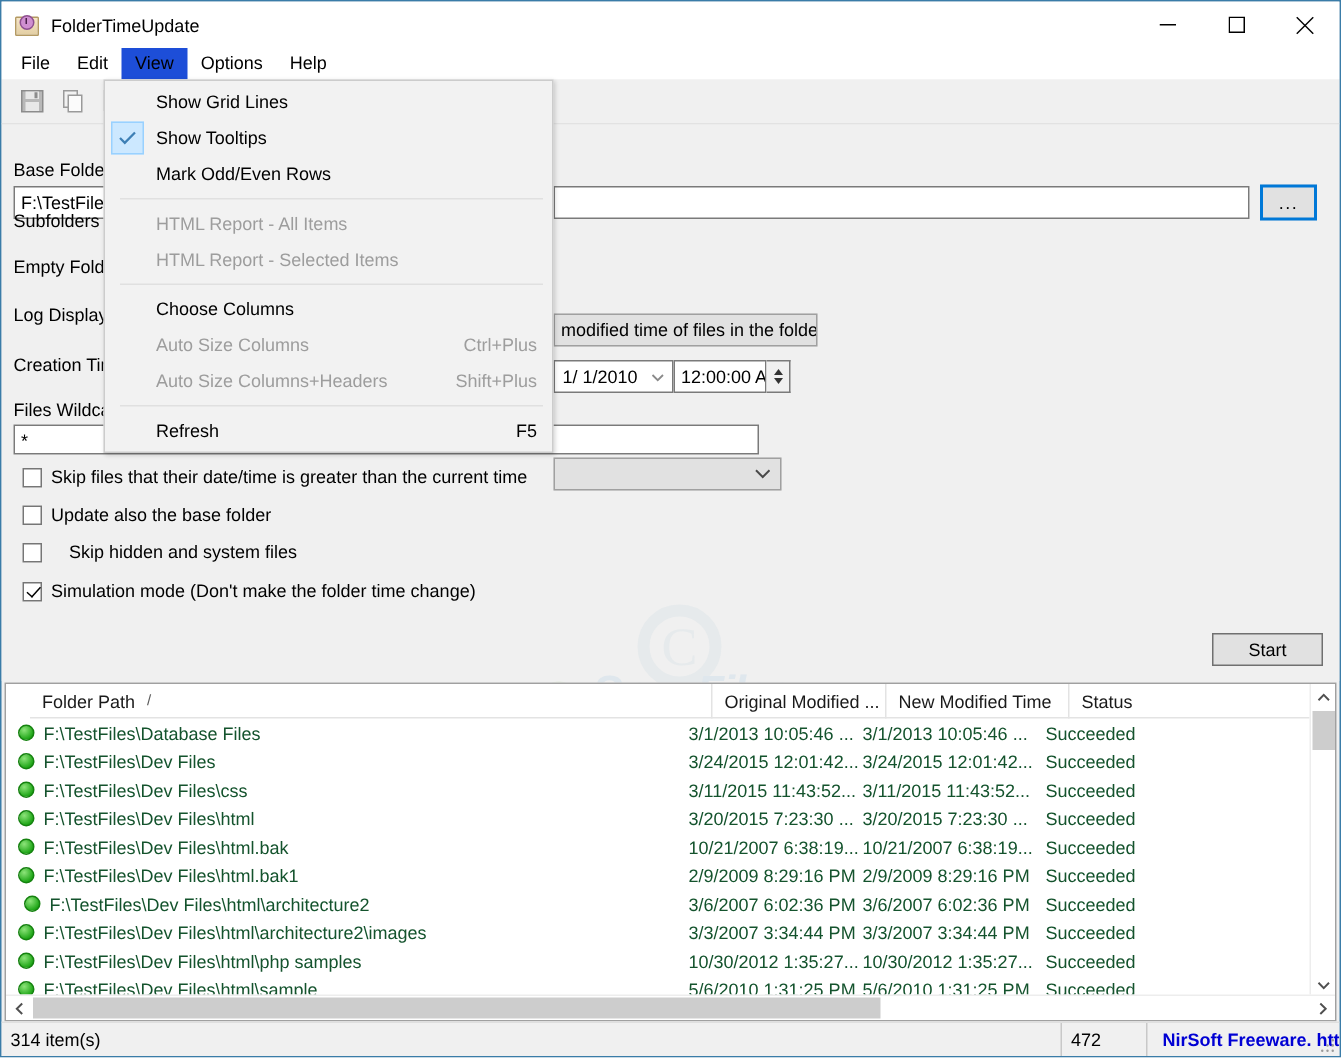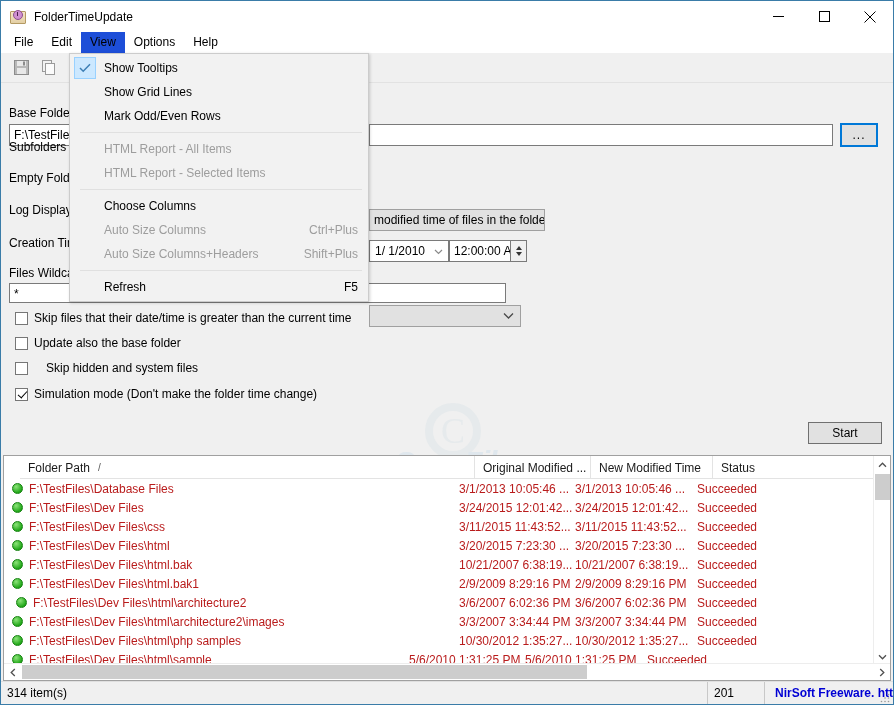--- a/index.html
+++ b/index.html
@@ -407,21 +407,21 @@
     left: 0; top: 23px;
     width: 869px;
     height: 186px;
     overflow: hidden;
   }
   .lv-row {
     height: 19px;
     display: flex;
     align-items: center;
     font-size: 12px;
-    color: #b91c1c;
+    color: #14532d;
     white-space: nowrap;
   }
   .lv-cell {
     overflow: hidden;
     white-space: nowrap;
     box-sizing: border-box;
     display: flex;
     align-items: center;
   }
   .lv-cell.path { padding-left: 8px; }
@@ -649,29 +649,29 @@
       <div class="wm-c">C</div>
       <div class="wm-g">G</div>
       <div class="wm-text">SnapFiles</div>
     </div>
   </div>
 
   <div class="start-btn">Start</div>
 
   <div class="dropdown">
     <div class="dd-item">
+      <span>Show Grid Lines</span>
+    </div>
+    <div class="dd-item">
       <span class="dd-check">
         <svg width="12" height="10" viewBox="0 0 12 10">
             <path d="M1 5 L4.2 8.2 L11 1.3" fill="none" stroke="#3d7fb5" stroke-width="1.5"></path>
           </svg>
       </span>
       <span>Show Tooltips</span>
-    </div>
-    <div class="dd-item">
-      <span>Show Grid Lines</span>
     </div>
     <div class="dd-item">
       <span>Mark Odd/Even Rows</span>
     </div>
     <div class="dd-sep"></div>
     <div class="dd-item disabled">
       <span>HTML Report - All Items</span>
     </div>
     <div class="dd-item disabled">
       <span>HTML Report - Selected Items</span>
@@ -788,21 +788,21 @@
       <div class="lv-row">
         <div class="lv-cell path" style="width:455px;">
             <span class="dot"></span>
             <span>F:\TestFiles\Dev Files\html\php samples</span>
           </div>
         <div class="lv-cell" style="width:116px;">10/30/2012 1:35:27...</div>
         <div class="lv-cell" style="width:122px;">10/30/2012 1:35:27...</div>
         <div class="lv-cell" style="width:176px;">Succeeded</div>
       </div>
       <div class="lv-row">
-        <div class="lv-cell path" style="width:405px;text-align:right;">
+        <div class="lv-cell path" style="width:455px;text-align:right;">
             <span class="dot"></span>
             <span>F:\TestFiles\Dev Files\html\sample</span>
           </div>
         <div class="lv-cell" style="width:116px;">5/6/2010 1:31:25 PM</div>
         <div class="lv-cell" style="width:122px;">5/6/2010 1:31:25 PM</div>
         <div class="lv-cell" style="width:176px;">Succeeded</div>
       </div>
     </div>
 
     <div class="vscroll">
@@ -829,21 +829,21 @@
       <div class="hs-arrow right">
         <svg width="6" height="9" viewBox="0 0 6 9">
             <path d="M1.2 1 L4.8 4.5 L1.2 8" fill="none" stroke="#505050" stroke-width="1.3"></path>
           </svg>
       </div>
     </div>
   </div>
 
   <div class="statusbar">
     <div class="sb-pane" style="width:707px;">314 item(s)</div>
-    <div class="sb-pane" style="width:57px;">201</div>
+    <div class="sb-pane" style="width:57px;">472</div>
     <div class="sb-pane link" style="width:128px; padding-left:10px;">NirSoft Freeware.  http</div>
     <div class="sb-grip">
       <svg width="12" height="12" viewBox="0 0 12 12">
         <circle cx="9.5" cy="2.5" r="0.8" fill="#9a9a9a"></circle>
         <circle cx="9.5" cy="6" r="0.8" fill="#9a9a9a"></circle>
         <circle cx="6" cy="6" r="0.8" fill="#9a9a9a"></circle>
         <circle cx="9.5" cy="9.5" r="0.8" fill="#9a9a9a"></circle>
         <circle cx="6" cy="9.5" r="0.8" fill="#9a9a9a"></circle>
         <circle cx="2.5" cy="9.5" r="0.8" fill="#9a9a9a"></circle>
       </svg>

